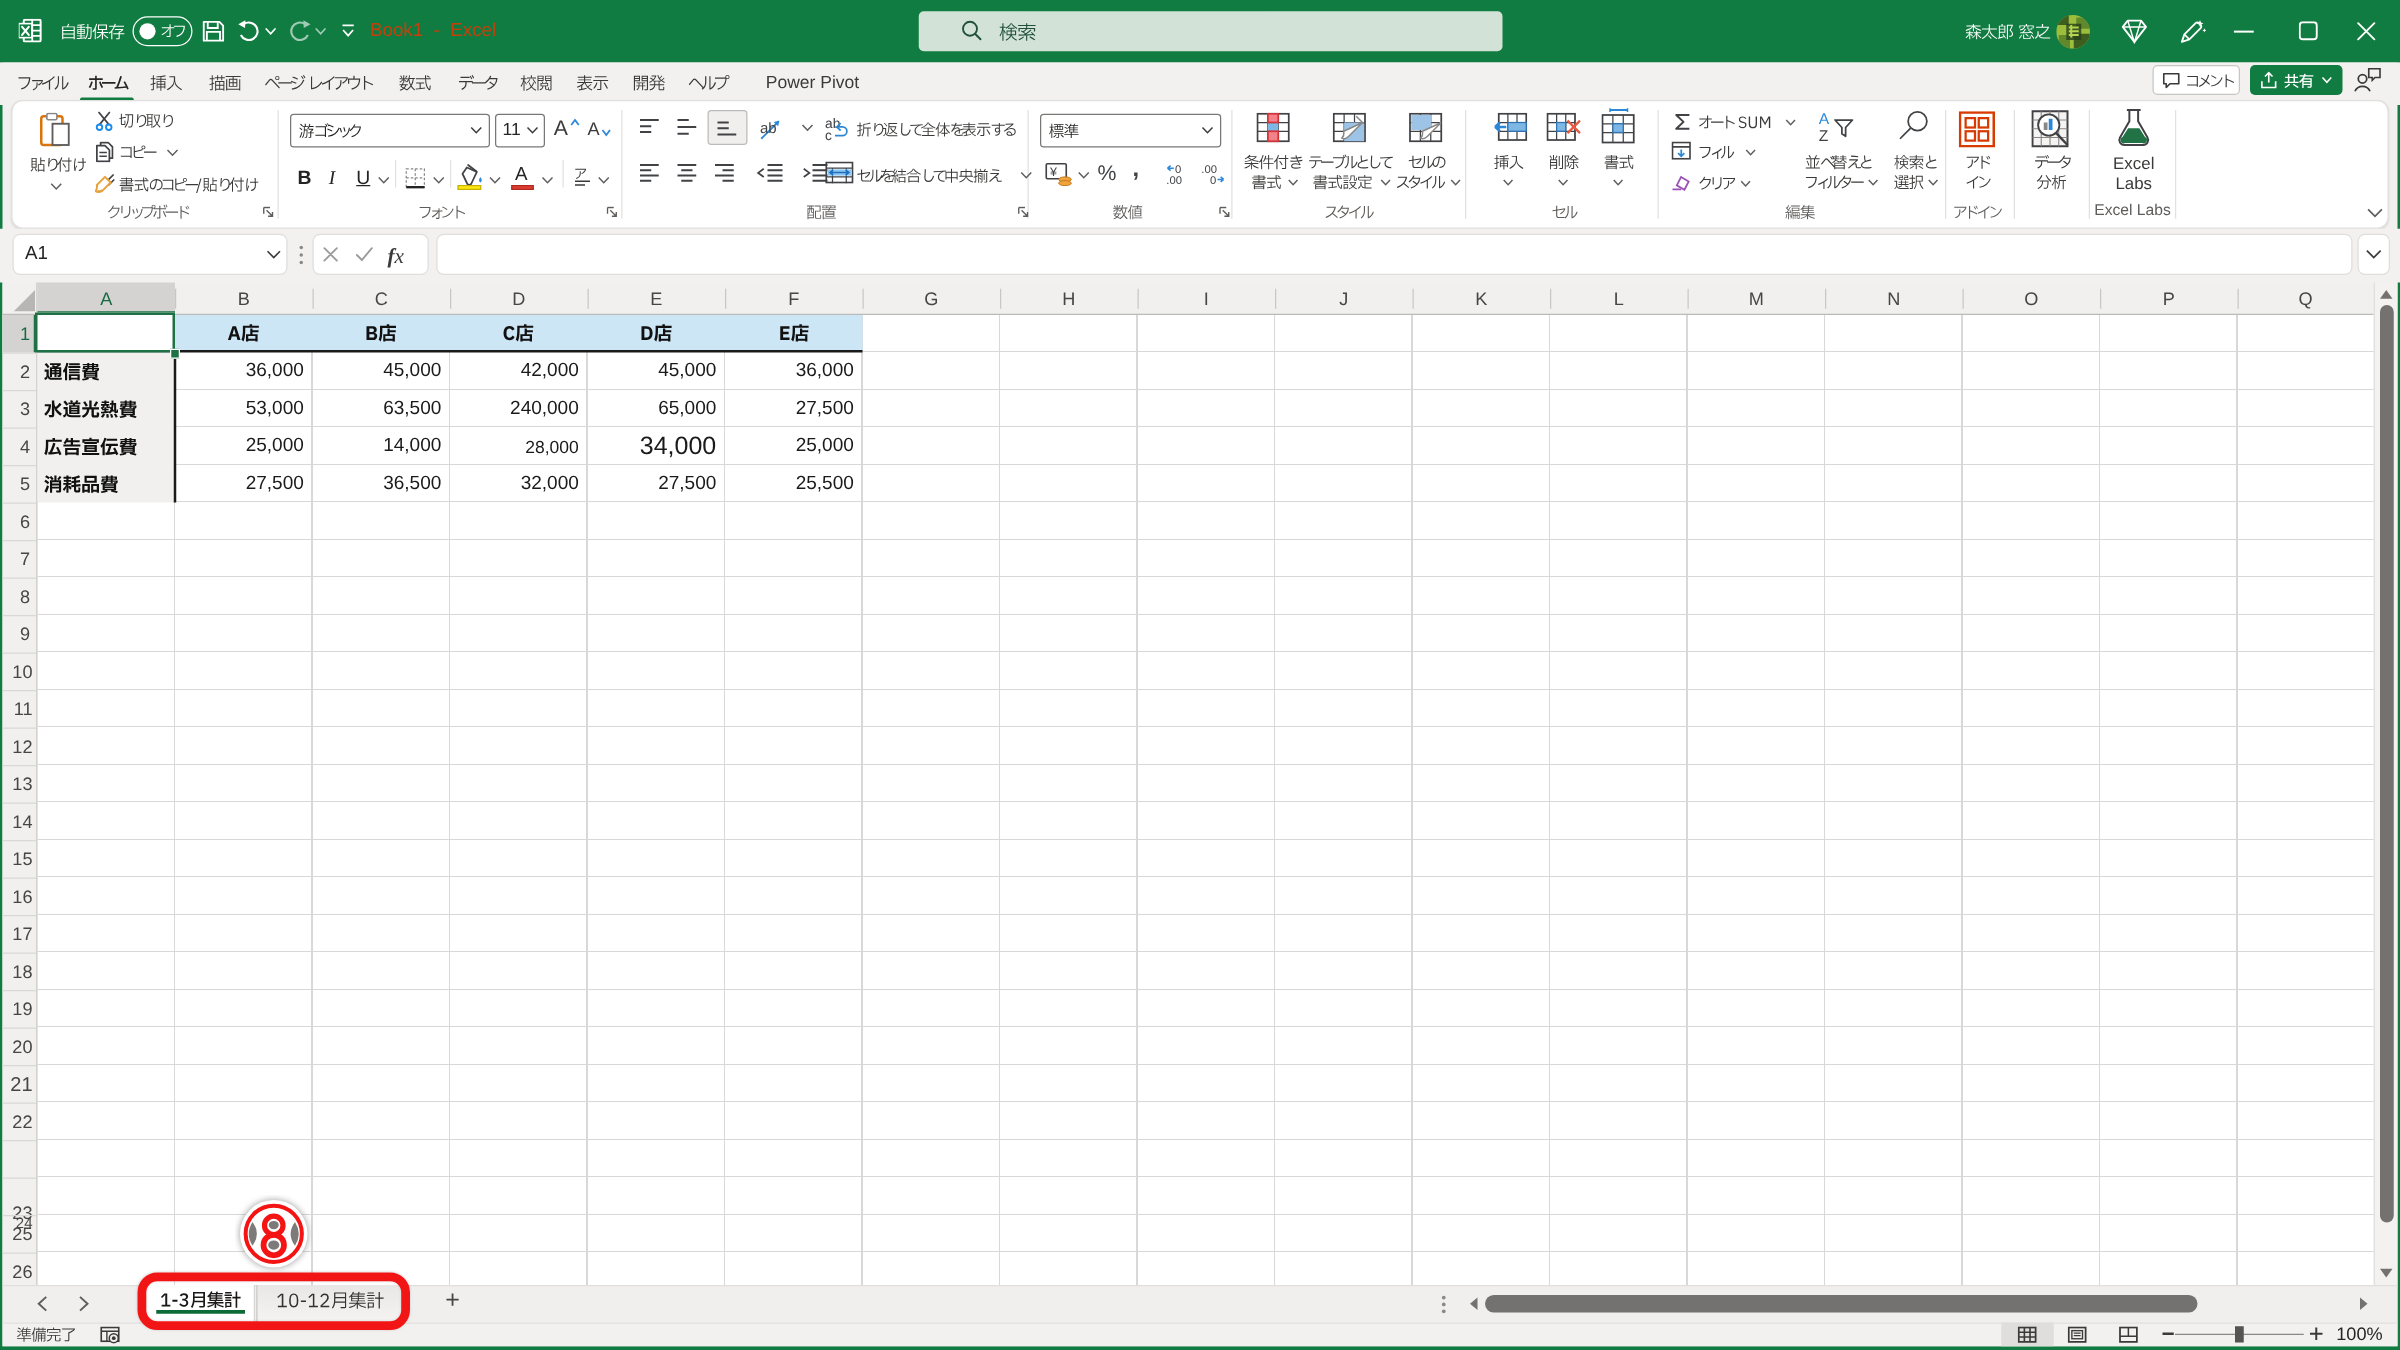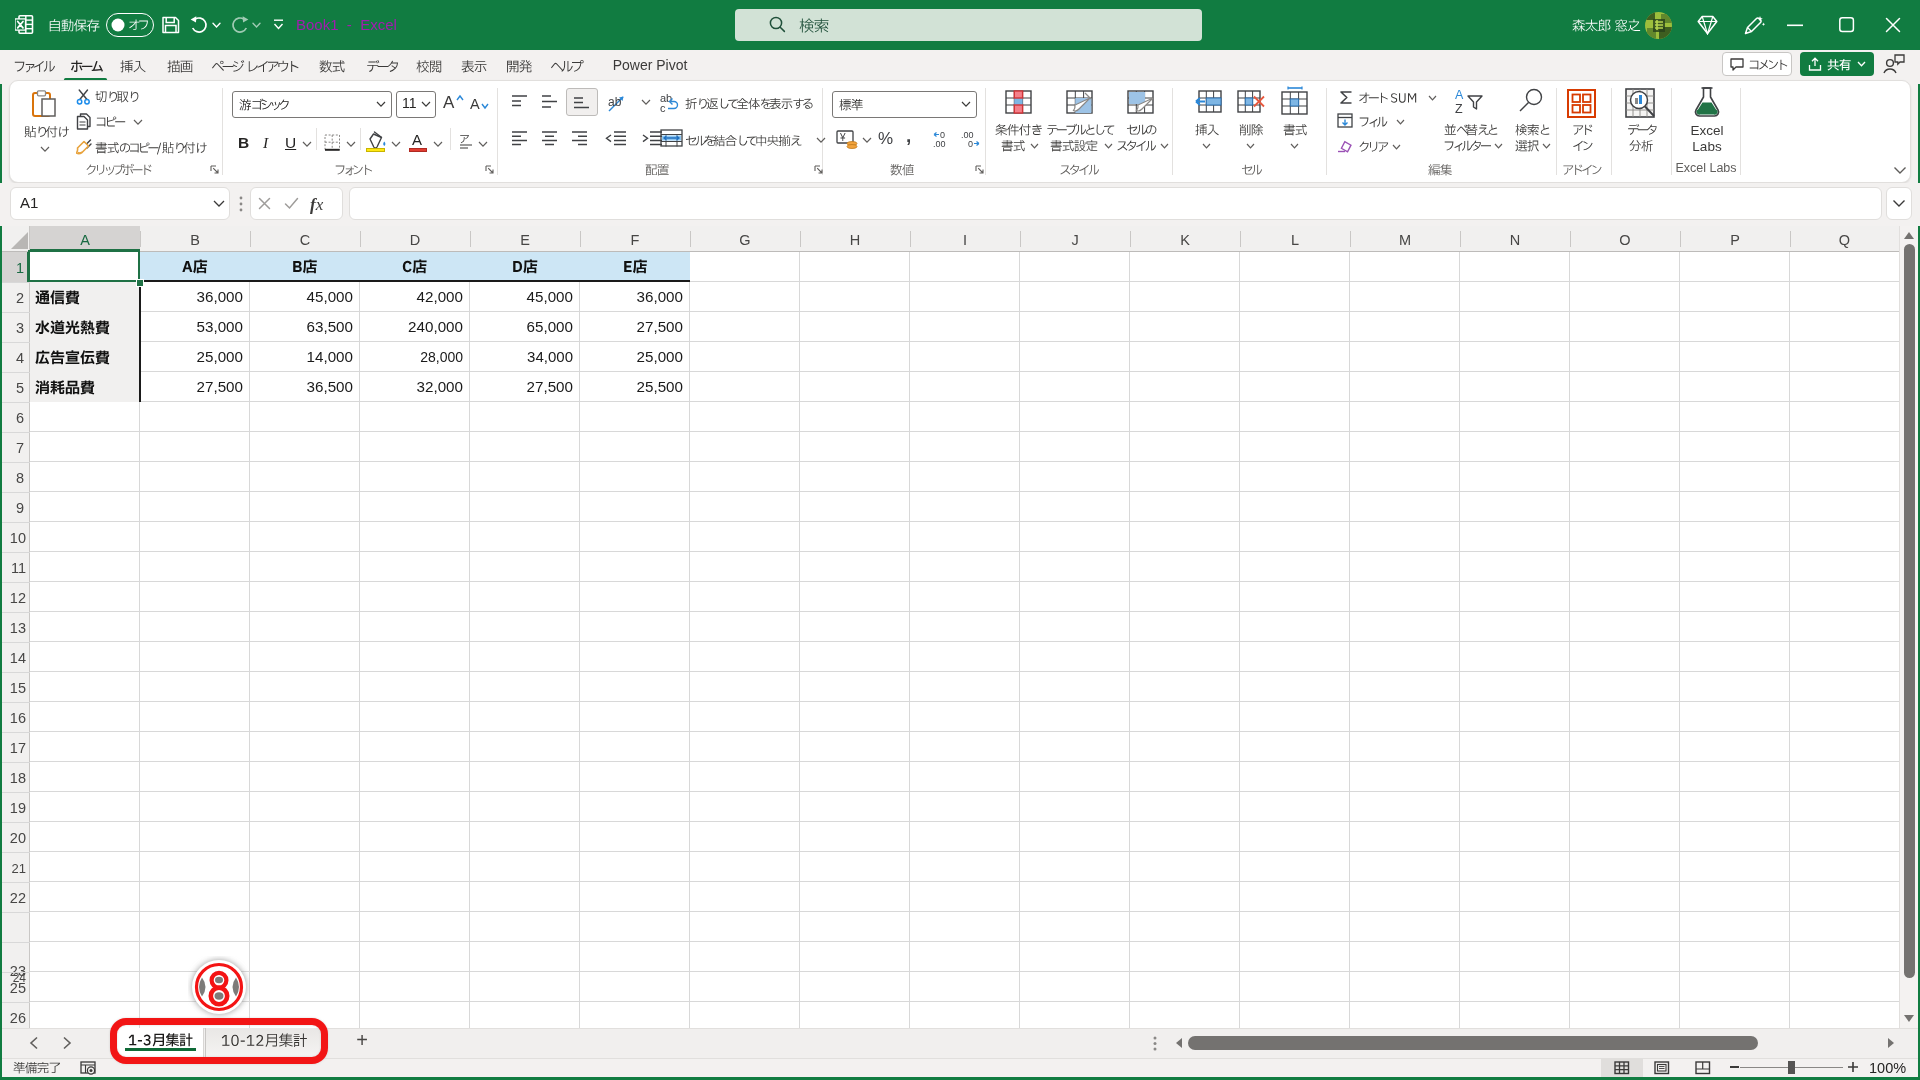--- a/index.html
+++ b/index.html
@@ -49,21 +49,21 @@
 <path d="M12.7 1.2 L18.4 4.4 L13.0 7.4 z" fill="#fff"></path>
     </g>
   </svg>
 <svg class="abs" style="left:252px;top:22px;" width="9" height="7" viewBox="0 0 9 7">
     <path d="M1 1.2 L4.5 5 L8 1.2" fill="none" stroke="#fff" stroke-width="1.4" stroke-linecap="round" opacity="0.6"></path>
   </svg>
 <svg class="abs" style="left:272px;top:19px;" width="13" height="12" viewBox="0 0 13 12">
     <path d="M2 1.2 h9" stroke="#fff" stroke-width="1.4"></path>
     <path d="M2.5 5 L6.5 9.5 L10.5 5" fill="none" stroke="#fff" stroke-width="1.4"></path>
   </svg>
-<div class="lat" style="left:296.0px;top:16.0px;font-size:15px;color:#a21caf;font-weight:400;letter-spacing:0;line-height:18px;">Book1&nbsp; - &nbsp;Excel</div>
+<div class="lat" style="left:296.0px;top:16.0px;font-size:15px;color:#c2410c;font-weight:400;letter-spacing:0;line-height:18px;">Book1&nbsp; - &nbsp;Excel</div>
 <div class="abs" style="left:735px;top:9px;width:467px;height:32px;background:#D2E2D6;border-radius:4px"></div>
 <svg class="abs" style="left:769px;top:16px;" width="17" height="17" viewBox="0 0 17 17">
     <circle cx="7" cy="7" r="5.6" fill="none" stroke="#20503A" stroke-width="1.5"></circle>
     <line x1="11.2" y1="11.2" x2="15.4" y2="15.4" stroke="#20503A" stroke-width="1.5" stroke-linecap="round"></line>
   </svg>
 <svg style="position:absolute;left:799.0px;top:15.5px;" width="36.4" height="19.4" viewBox="0 0 36.4 19.4">
     <path fill="#20503A" d="M5.6 10.5 5 11.1 3.9 8.8Q3.8 8.7 3.8 8.7Q3.8 8.7 3.8 8.8V16.6H2.9V8.5H2.8Q2.6 11.1 1.2 13.2L0.6 12.4Q1.5 11.1 2.1 9.5Q2.6 7.9 2.7 6.3H0.8V5.5H2.9V2.6H3.8V5.5H5.4V6.3H3.8V8.4H3.9L4.1 8.2Q4.2 8.1 4.3 8.1Q4.4 8.1 4.5 8.3ZM9.9 3.1Q9.6 4.2 8.6 5.1Q7.6 6.1 6 7L5.5 6.2Q7.1 5.4 8 4.5Q9 3.5 9.5 2.6H10.5Q11 3.5 12.1 4.5Q13.1 5.4 14.9 6.4L14.5 7.2Q12.6 6 11.4 5.1Q10.3 4.2 10 3.1ZM10.5 12.2Q10.9 13.2 11.9 14.1Q12.8 15 14.6 15.9L14.1 16.7Q12.3 15.7 11.2 14.6Q10.1 13.6 10 12.6H9.9Q9.8 13.6 8.7 14.7Q7.6 15.7 6 16.7L5.5 15.9Q8.6 14.3 9.3 12.2H6.2V8.5H9.5V7.1H7.4V6.3H12.7V7.1H10.4V8.5H13.9V12.2ZM7 11.4H9.5Q9.5 11.3 9.5 11.1V9.3H7ZM13 9.3H10.4V11.1Q10.4 11.3 10.4 11.4H13Z M29.5 4.8H22.8V6.4H29.1V9.3H28.1V7.3H23Q21.5 8.7 20.2 9.6Q20.9 10.1 21.7 10.6Q23.6 9.4 25.4 7.7L26.2 8.3Q23.9 10.3 21.7 11.7Q24.4 11.6 27 11.3Q26.4 10.7 25.7 10.1L26.4 9.6Q27.9 10.9 29.3 12.6L28.6 13.1Q28.3 12.7 27.7 12.1Q25.4 12.3 22.8 12.4V16.6H21.9V12.5Q18.9 12.6 15.9 12.6L15.8 11.7Q17.9 11.7 19.9 11.7Q20.4 11.4 20.9 11.1Q19.4 10.1 17.7 9.1L18.3 8.5Q19.1 8.9 19.4 9.1Q20.6 8.2 21.7 7.3H16.8V9.3H15.8V6.4H21.9V4.8H15.5V4H21.9V2.6H22.8V4H29.5ZM25.1 13.1Q27.2 14.2 29.2 15.6L28.6 16.3Q27 15.2 24.5 13.8ZM15.8 15.5Q18.2 14.5 19.6 13.2L20.3 13.7Q18.9 15.1 16.4 16.3Z"></path>
   </svg>
 <svg style="position:absolute;left:1572.0px;top:16.5px;" width="74.2" height="16.9" viewBox="0 0 74.2 16.9">
     <path fill="#fff" d="M0.5 7Q4.6 5.8 5.8 4.3H1.1V3.5H6.3V2.2H7.1V3.5H12.4V4.3H7.6Q8.8 5.7 13 7.1L12.7 7.8Q10.2 7 8.9 6.2Q7.5 5.5 7.2 4.5H7.1V8H6.3V4.5H6.2Q5.8 5.5 4.6 6.3Q3.3 7 0.9 7.8ZM6.4 11.6 5.9 12.2 4.4 10.9Q4.3 10.9 4.3 10.9Q4.2 10.9 4.2 11V14.5H3.4V10.2H3.3Q3.2 11.1 2.7 11.9Q2.1 12.7 0.9 13.6L0.5 12.9Q1.5 12.2 2.2 11.3Q2.9 10.4 3.2 9.6H0.8V8.9H3.4V7.5H4.2V8.9H6.4V9.6H4.2V10.5H4.3L4.5 10.4Q4.6 10.2 4.7 10.2Q4.8 10.2 4.9 10.3ZM9.9 9.6Q10.2 10.4 11 11.3Q11.8 12.2 13 13L12.6 13.7Q11.2 12.7 10.5 11.9Q9.9 11.1 9.7 10.2H9.7V14.5H8.9V10.2H8.8Q8.6 11.1 8 11.9Q7.4 12.7 6.1 13.7L5.7 13Q6.8 12.2 7.6 11.4Q8.3 10.5 8.6 9.6H6.9V8.9H8.9V7.5H9.7V8.9H12.7V9.6Z M20 6.7Q20.1 8 20.7 9.1Q21.2 10.1 22.5 11.2Q23.7 12.3 25.7 13.6L25.2 14.3Q23.2 13 22.1 12Q20.9 11 20.3 10Q19.6 8.9 19.5 7.6H19.4Q19.3 8.9 18.7 10Q18.2 11 17 12Q15.9 13.1 14 14.3L13.4 13.6Q15.4 12.3 16.6 11.2Q17.8 10.1 18.3 9.1Q18.9 8 19 6.7H13.6V5.8H19V2.4H19.9V5.8H25.5V6.7ZM19 11.2Q19.6 11.7 20.3 12.4Q20.9 13.1 21.3 13.7L20.7 14.2Q20.2 13.6 19.6 12.9Q19 12.3 18.4 11.7Z M30.4 10.1Q30.9 10.7 31.6 11.6Q32.2 12.5 32.8 13.5L32.2 13.9Q31.9 13.4 31.4 12.7Q30.4 13 29.1 13.4Q27.7 13.8 26.4 14.1L26.2 13.3L27.1 13.1V3.6H29.2V2.2H30.1V3.6H32.3V9.3H27.9V12.9Q29.5 12.5 31 12.1Q30.3 11.1 29.8 10.5ZM38.4 10.4Q38.4 11.4 37.9 11.9Q37.3 12.5 36.3 12.5H35.4L35.2 11.7H36.1Q36.9 11.7 37.2 11.3Q37.5 11 37.5 10.2Q37.5 9.5 37 8.7Q36.5 8 35.6 7.2Q36.8 5.2 37.4 3.6H34.4V14.5H33.5V2.8H38.3V3.4Q37.7 5.2 36.6 7.1Q37.4 7.9 37.9 8.7Q38.4 9.4 38.4 10.4ZM31.5 4.3H27.9V6H31.5ZM31.5 6.7H27.9V8.5H31.5Z M44.3 4.1V5.7H43.5V3.4H48.7V2.2H49.6V3.4H55V5.7H54.2V4.1H50.7V5.6Q50.7 5.9 50.8 6Q50.9 6 51.3 6H53.2V5L53.9 5.2V5.9Q53.9 6.3 53.8 6.5Q53.6 6.7 53.1 6.7H51.1Q50.5 6.7 50.2 6.5Q50 6.3 50 5.8V4.1H48.2Q48.1 5.3 47 6.2Q46 7.1 44.3 7.5L43.9 6.7Q45.5 6.3 46.4 5.7Q47.3 5.1 47.5 4.1ZM54.1 10.3Q53.4 9.6 52.9 9.2Q51.1 9.4 48.7 9.6Q46.4 9.7 44.1 9.7L44 9Q44.6 9 45.9 8.9Q46.5 8.3 47.1 7.6Q47.6 6.8 48 6.2L48.8 6.5Q48.1 7.6 47 8.9Q49.5 8.8 52.1 8.6Q51.3 8 50.5 7.6L51 7.1Q52.9 8.1 54.6 9.7ZM50.5 12.4Q49.5 11.5 48.3 10.7L48.8 10.1Q49.9 10.8 51 11.8ZM51.8 13.6V12L52.6 12.3V13.5Q52.6 13.9 52.4 14.1Q52.3 14.3 51.8 14.3H47.9Q47.3 14.3 47 14.2Q46.7 14.1 46.6 13.8Q46.5 13.5 46.5 13V10.6H47.3V13Q47.3 13.4 47.4 13.5Q47.6 13.6 48 13.6ZM53.2 10.7Q54.6 12.1 55.5 13.5L54.8 14Q54 12.6 52.6 11.2ZM43.1 13.5Q43.7 12.9 44.2 12.2Q44.7 11.5 44.9 10.8L45.6 11.1Q45 12.8 43.7 14.1Z M68.2 13 68.1 13.9H63.1Q61 13.9 59.9 13.1Q58.7 12.3 58.5 10.6H58.4Q58.4 11.4 58.2 12Q58 12.5 57.6 13Q57.1 13.5 56.4 14.1L55.9 13.4Q56.8 12.7 57.2 12.1Q57.7 11.6 57.9 10.9Q58 10.2 58 9.2V8H58.9V9.2Q58.9 10.4 59.4 11.3Q61.7 10.2 63.4 8.6Q65.2 7 66.2 5.2H56.8V4.4H61.5V2.3H62.5V4.4H67.2V5Q66.2 7.2 64.3 9Q62.4 10.7 59.9 12Q60.9 13 62.9 13Z"></path>
@@ -672,21 +672,21 @@
 <div class="lat" style="right:1894.0px;top:709.5px;font-size:14.5px;color:#474645;font-weight:400;letter-spacing:0;line-height:17px;">16</div>
 <div class="abs" style="left:2px;top:732px;width:28px;height:1px;background:#D8D8D8"></div>
 <div class="lat" style="right:1894.0px;top:739.5px;font-size:14.5px;color:#474645;font-weight:400;letter-spacing:0;line-height:17px;">17</div>
 <div class="abs" style="left:2px;top:762px;width:28px;height:1px;background:#D8D8D8"></div>
 <div class="lat" style="right:1894.0px;top:769.5px;font-size:14.5px;color:#474645;font-weight:400;letter-spacing:0;line-height:17px;">18</div>
 <div class="abs" style="left:2px;top:792px;width:28px;height:1px;background:#D8D8D8"></div>
 <div class="lat" style="right:1894.0px;top:799.5px;font-size:14.5px;color:#474645;font-weight:400;letter-spacing:0;line-height:17px;">19</div>
 <div class="abs" style="left:2px;top:822px;width:28px;height:1px;background:#D8D8D8"></div>
 <div class="lat" style="right:1894.0px;top:829.5px;font-size:14.5px;color:#474645;font-weight:400;letter-spacing:0;line-height:17px;">20</div>
 <div class="abs" style="left:2px;top:852px;width:28px;height:1px;background:#D8D8D8"></div>
-<div class="lat" style="right:1894.0px;top:859.5px;font-size:13px;color:#474645;font-weight:400;letter-spacing:0;line-height:17px;">21</div>
+<div class="lat" style="right:1894.0px;top:859.5px;font-size:16px;color:#474645;font-weight:400;letter-spacing:0;line-height:17px;">21</div>
 <div class="abs" style="left:2px;top:882px;width:28px;height:1px;background:#D8D8D8"></div>
 <div class="lat" style="right:1894.0px;top:889.5px;font-size:14.5px;color:#474645;font-weight:400;letter-spacing:0;line-height:17px;">22</div>
 <div class="abs" style="left:2px;top:912px;width:28px;height:1px;background:#D8D8D8"></div>
 <div class="lat" style="right:1894.0px;top:919.5px;font-size:14.5px;color:#474645;font-weight:400;letter-spacing:0;line-height:17px;margin-top:43px;">23</div>
 <div class="abs" style="left:2px;top:942px;width:28px;height:1px;background:#D8D8D8"></div>
 <div class="lat" style="right:1894.0px;top:949.5px;font-size:12px;color:#474645;font-weight:400;letter-spacing:0;line-height:17px;margin-top:20px;">24</div>
 <div class="abs" style="left:2px;top:972px;width:28px;height:1px;background:#D8D8D8"></div>
 <div class="lat" style="right:1894.0px;top:979.5px;font-size:14.5px;color:#474645;font-weight:400;letter-spacing:0;line-height:17px;">25</div>
 <div class="abs" style="left:2px;top:1002px;width:28px;height:1px;background:#D8D8D8"></div>
 <div class="lat" style="right:1894.0px;top:1009.5px;font-size:14.5px;color:#474645;font-weight:400;letter-spacing:0;line-height:17px;">26</div>
@@ -729,21 +729,21 @@
 <div class="lat" style="right:1347.0px;top:287.8px;font-size:15.2px;color:#1a1a1a;font-weight:400;letter-spacing:0;line-height:18px;">45,000</div>
 <div class="lat" style="right:1237.0px;top:287.8px;font-size:15.2px;color:#1a1a1a;font-weight:400;letter-spacing:0;line-height:18px;">36,000</div>
 <div class="lat" style="right:1677.0px;top:317.8px;font-size:15.2px;color:#1a1a1a;font-weight:400;letter-spacing:0;line-height:18px;">53,000</div>
 <div class="lat" style="right:1567.0px;top:317.8px;font-size:15.2px;color:#1a1a1a;font-weight:400;letter-spacing:0;line-height:18px;">63,500</div>
 <div class="lat" style="right:1457.0px;top:317.8px;font-size:15.2px;color:#1a1a1a;font-weight:400;letter-spacing:0;line-height:18px;">240,000</div>
 <div class="lat" style="right:1347.0px;top:317.8px;font-size:15.2px;color:#1a1a1a;font-weight:400;letter-spacing:0;line-height:18px;">65,000</div>
 <div class="lat" style="right:1237.0px;top:317.8px;font-size:15.2px;color:#1a1a1a;font-weight:400;letter-spacing:0;line-height:18px;">27,500</div>
 <div class="lat" style="right:1677.0px;top:347.8px;font-size:15.2px;color:#1a1a1a;font-weight:400;letter-spacing:0;line-height:18px;">25,000</div>
 <div class="lat" style="right:1567.0px;top:347.8px;font-size:15.2px;color:#1a1a1a;font-weight:400;letter-spacing:0;line-height:18px;">14,000</div>
 <div class="lat" style="right:1457.0px;top:347.8px;font-size:14px;color:#1a1a1a;font-weight:400;letter-spacing:0;line-height:18px;">28,000</div>
-<div class="lat" style="right:1347.0px;top:347.8px;font-size:15px;color:#1a1a1a;font-weight:400;letter-spacing:0;line-height:18px;">34,000</div>
+<div class="lat" style="right:1347.0px;top:347.8px;font-size:20px;color:#1a1a1a;font-weight:400;letter-spacing:0;line-height:18px;">34,000</div>
 <div class="lat" style="right:1237.0px;top:347.8px;font-size:15.2px;color:#1a1a1a;font-weight:400;letter-spacing:0;line-height:18px;">25,000</div>
 <div class="lat" style="right:1677.0px;top:377.8px;font-size:15.2px;color:#1a1a1a;font-weight:400;letter-spacing:0;line-height:18px;">27,500</div>
 <div class="lat" style="right:1567.0px;top:377.8px;font-size:15.2px;color:#1a1a1a;font-weight:400;letter-spacing:0;line-height:18px;">36,500</div>
 <div class="lat" style="right:1457.0px;top:377.8px;font-size:15.2px;color:#1a1a1a;font-weight:400;letter-spacing:0;line-height:18px;">32,000</div>
 <div class="lat" style="right:1347.0px;top:377.8px;font-size:15.2px;color:#1a1a1a;font-weight:400;letter-spacing:0;line-height:18px;">27,500</div>
 <div class="lat" style="right:1237.0px;top:377.8px;font-size:15.2px;color:#1a1a1a;font-weight:400;letter-spacing:0;line-height:18px;">25,500</div>
 <div class="abs" style="left:1899px;top:226px;width:19px;height:802px;background:#F4F2F1;border-left:1px solid #E1DFDD"></div>
 <svg class="abs" style="left:1903px;top:231px;" width="12" height="9" viewBox="0 0 12 9">
     <path d="M6 1 L11 8 H1 z" fill="#747270"></path>
   </svg>

